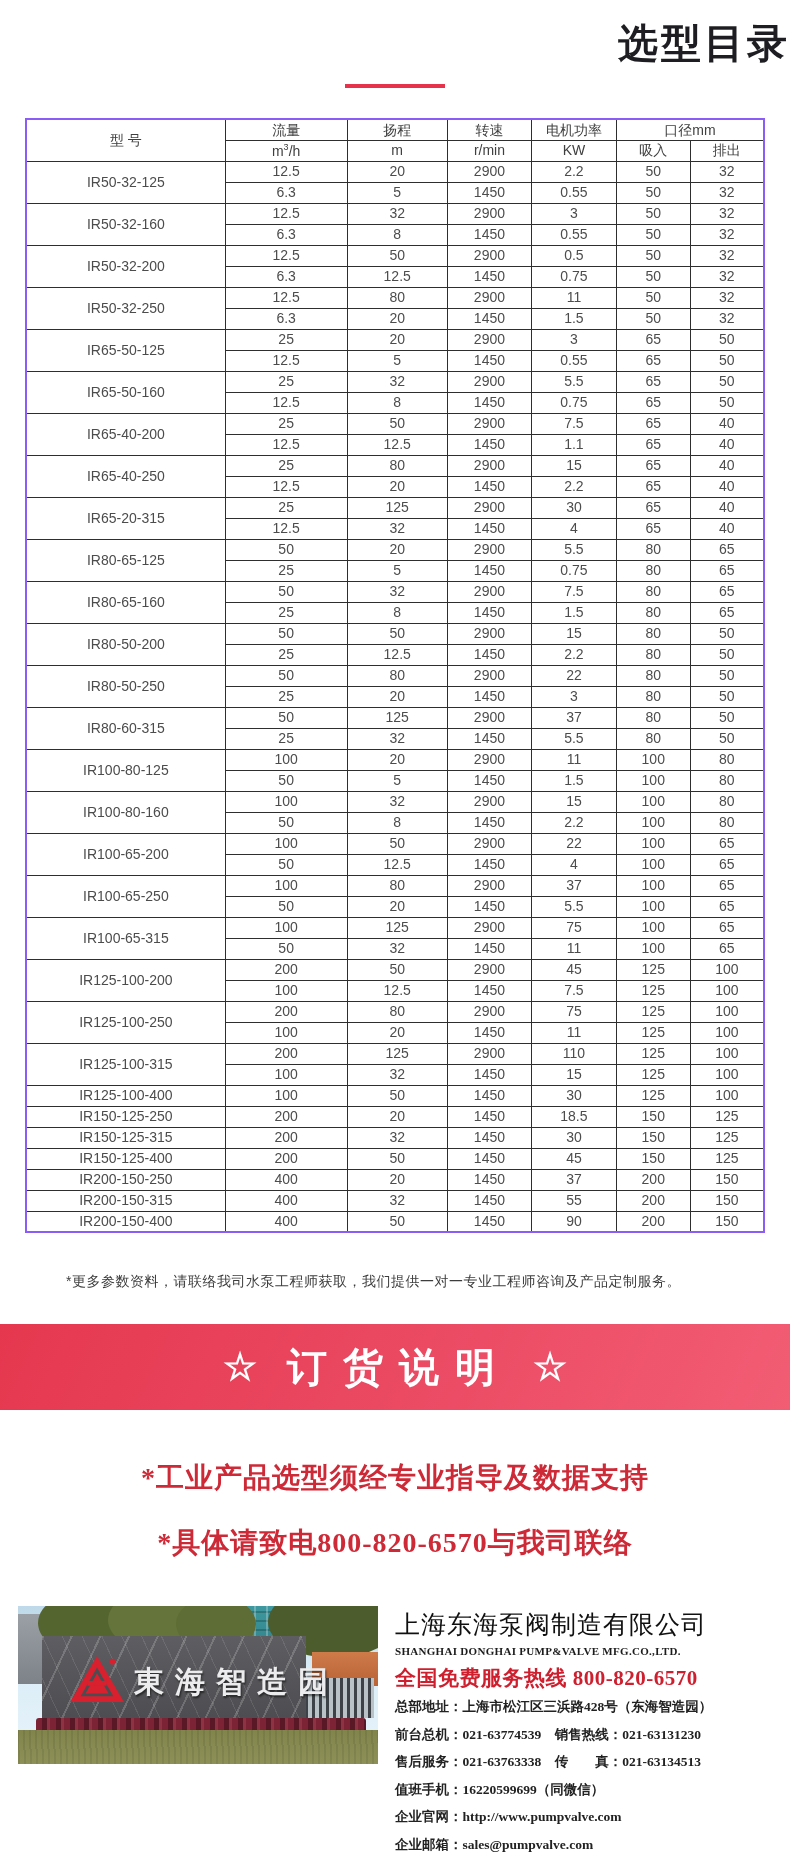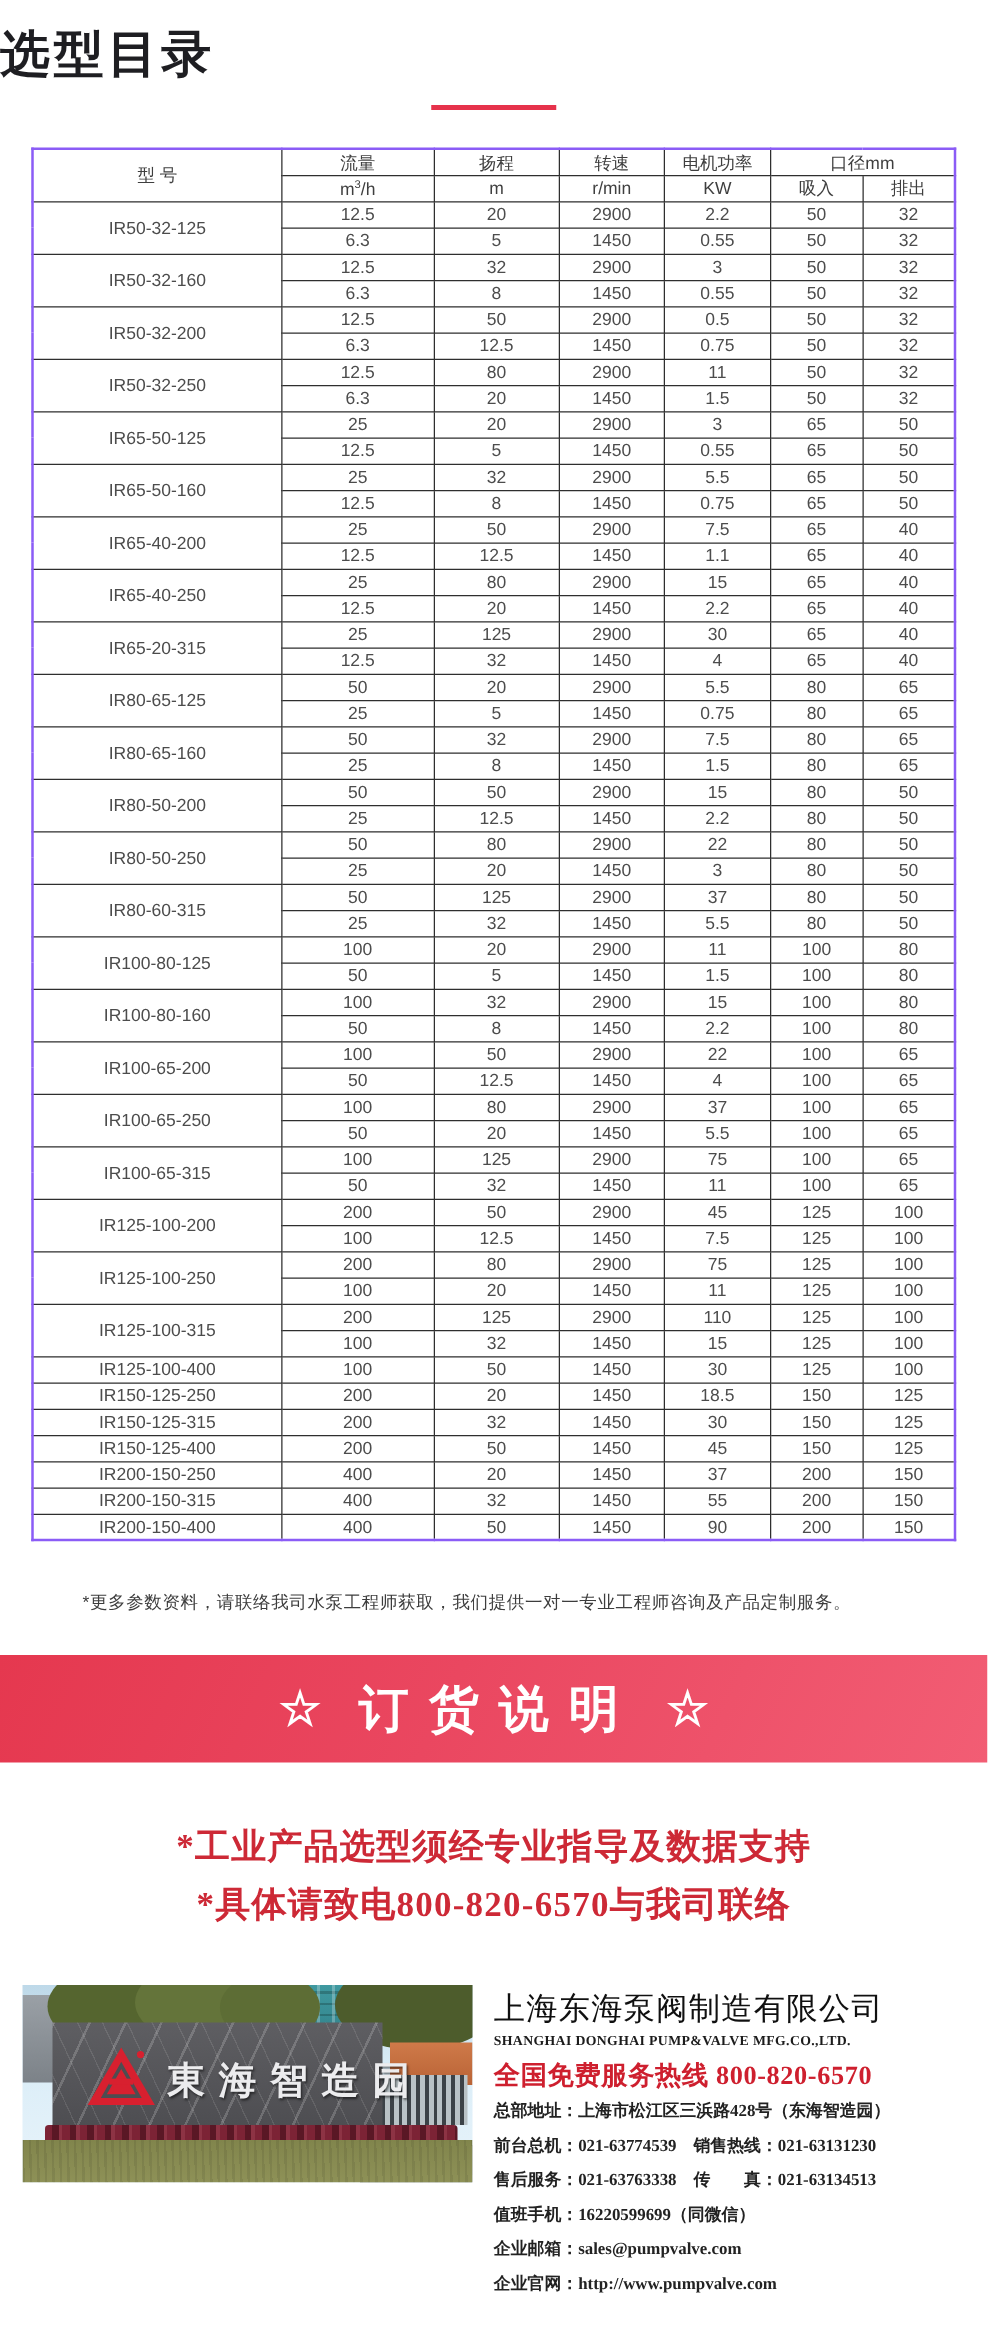--- a/index.html
+++ b/index.html
@@ -2,21 +2,21 @@
 <html><head>
 <meta charset="utf-8">
 <style>
   * { margin:0; padding:0; box-sizing:border-box; }
   html,body { background:#ffffff; }
   body {
     width:790px; height:1873px; margin:0 auto; position:relative;
     font-family:"Liberation Sans", sans-serif; color:#333; overflow:hidden;
   }
   
-  .title-wrap { text-align:left; padding-top:16px; }
+  .title-wrap { text-align:right; padding-top:16px; }
   .page-title { font-size:40px; font-weight:bold; color:#1e1e22; letter-spacing:3px; }
   .title-underline { width:100px; height:4px; background:#e6324b; margin:13px auto 0; }
   
   .table-wrap { width:740px; margin:30px auto 0; }
   table.sel { border-collapse:collapse; width:100%; table-layout:fixed; }
   table.sel th, table.sel td {
     border:1px solid #2e2e2e; text-align:center; vertical-align:middle;
     font-size:14px; font-weight:normal; color:#4c4c4c; height:21px;
     padding:0 2px; line-height:1.15; overflow:hidden; white-space:nowrap;
   }
@@ -30,21 +30,21 @@
     margin-top:33px; height:86px; width:100%;
     background:linear-gradient(115deg,#e5384f 0%,#ea4760 45%,#f25d74 100%);
     display:flex; align-items:center; justify-content:center; gap:22px;
   }
   .banner .star { color:#ffffff; font-size:38px; font-weight:bold; }
   .banner .banner-title { color:#ffffff; font-size:40px; font-weight:bold; letter-spacing:16px; text-indent:8px; }
   
   .notice { margin-top:44px; text-align:center; }
   .notice .line {
     font-family:"Liberation Serif", serif; font-weight:bold;
-    color:#cd2936; font-size:28px; line-height:47px; letter-spacing:1px;
+    color:#cd2936; font-size:28px; line-height:47px; letter-spacing:1px;margin-top:18px;
   }
   
   .footer { display:flex; margin-top:40px; padding:0 17px 0 18px; gap:17px; }
   .photo {
     position:relative; width:360px; height:158px; flex:0 0 360px;
     overflow:hidden; background:linear-gradient(#bed9e9,#dceef8 45%,#e8f3fa);
   }
   .ph-tree { position:absolute; border-radius:50%; }
   .ph-glass {
     position:absolute; left:188px; top:0; width:92px; height:52px;
@@ -615,17 +615,17 @@
 
   <div class="info">
     <div class="co-name">上海东海泵阀制造有限公司</div>
     <div class="co-en">SHANGHAI DONGHAI PUMP&amp;VALVE MFG.CO.,LTD.</div>
     <div class="co-hotline">全国免费服务热线 800-820-6570</div>
     <div>
       <div class="co-detail">总部地址：上海市松江区三浜路428号（东海智造园）</div>
       <div class="co-detail">前台总机：021-63774539　销售热线：021-63131230</div>
       <div class="co-detail">售后服务：021-63763338　传　　真：021-63134513</div>
       <div class="co-detail">值班手机：16220599699（同微信）</div>
+      <div class="co-detail">企业官网：http://www.pumpvalve.com</div>
       <div class="co-detail">企业邮箱：sales@pumpvalve.com</div>
-      <div class="co-detail">企业官网：http://www.pumpvalve.com</div>
     </div>
   </div>
 </div>
 
 </body></html>

